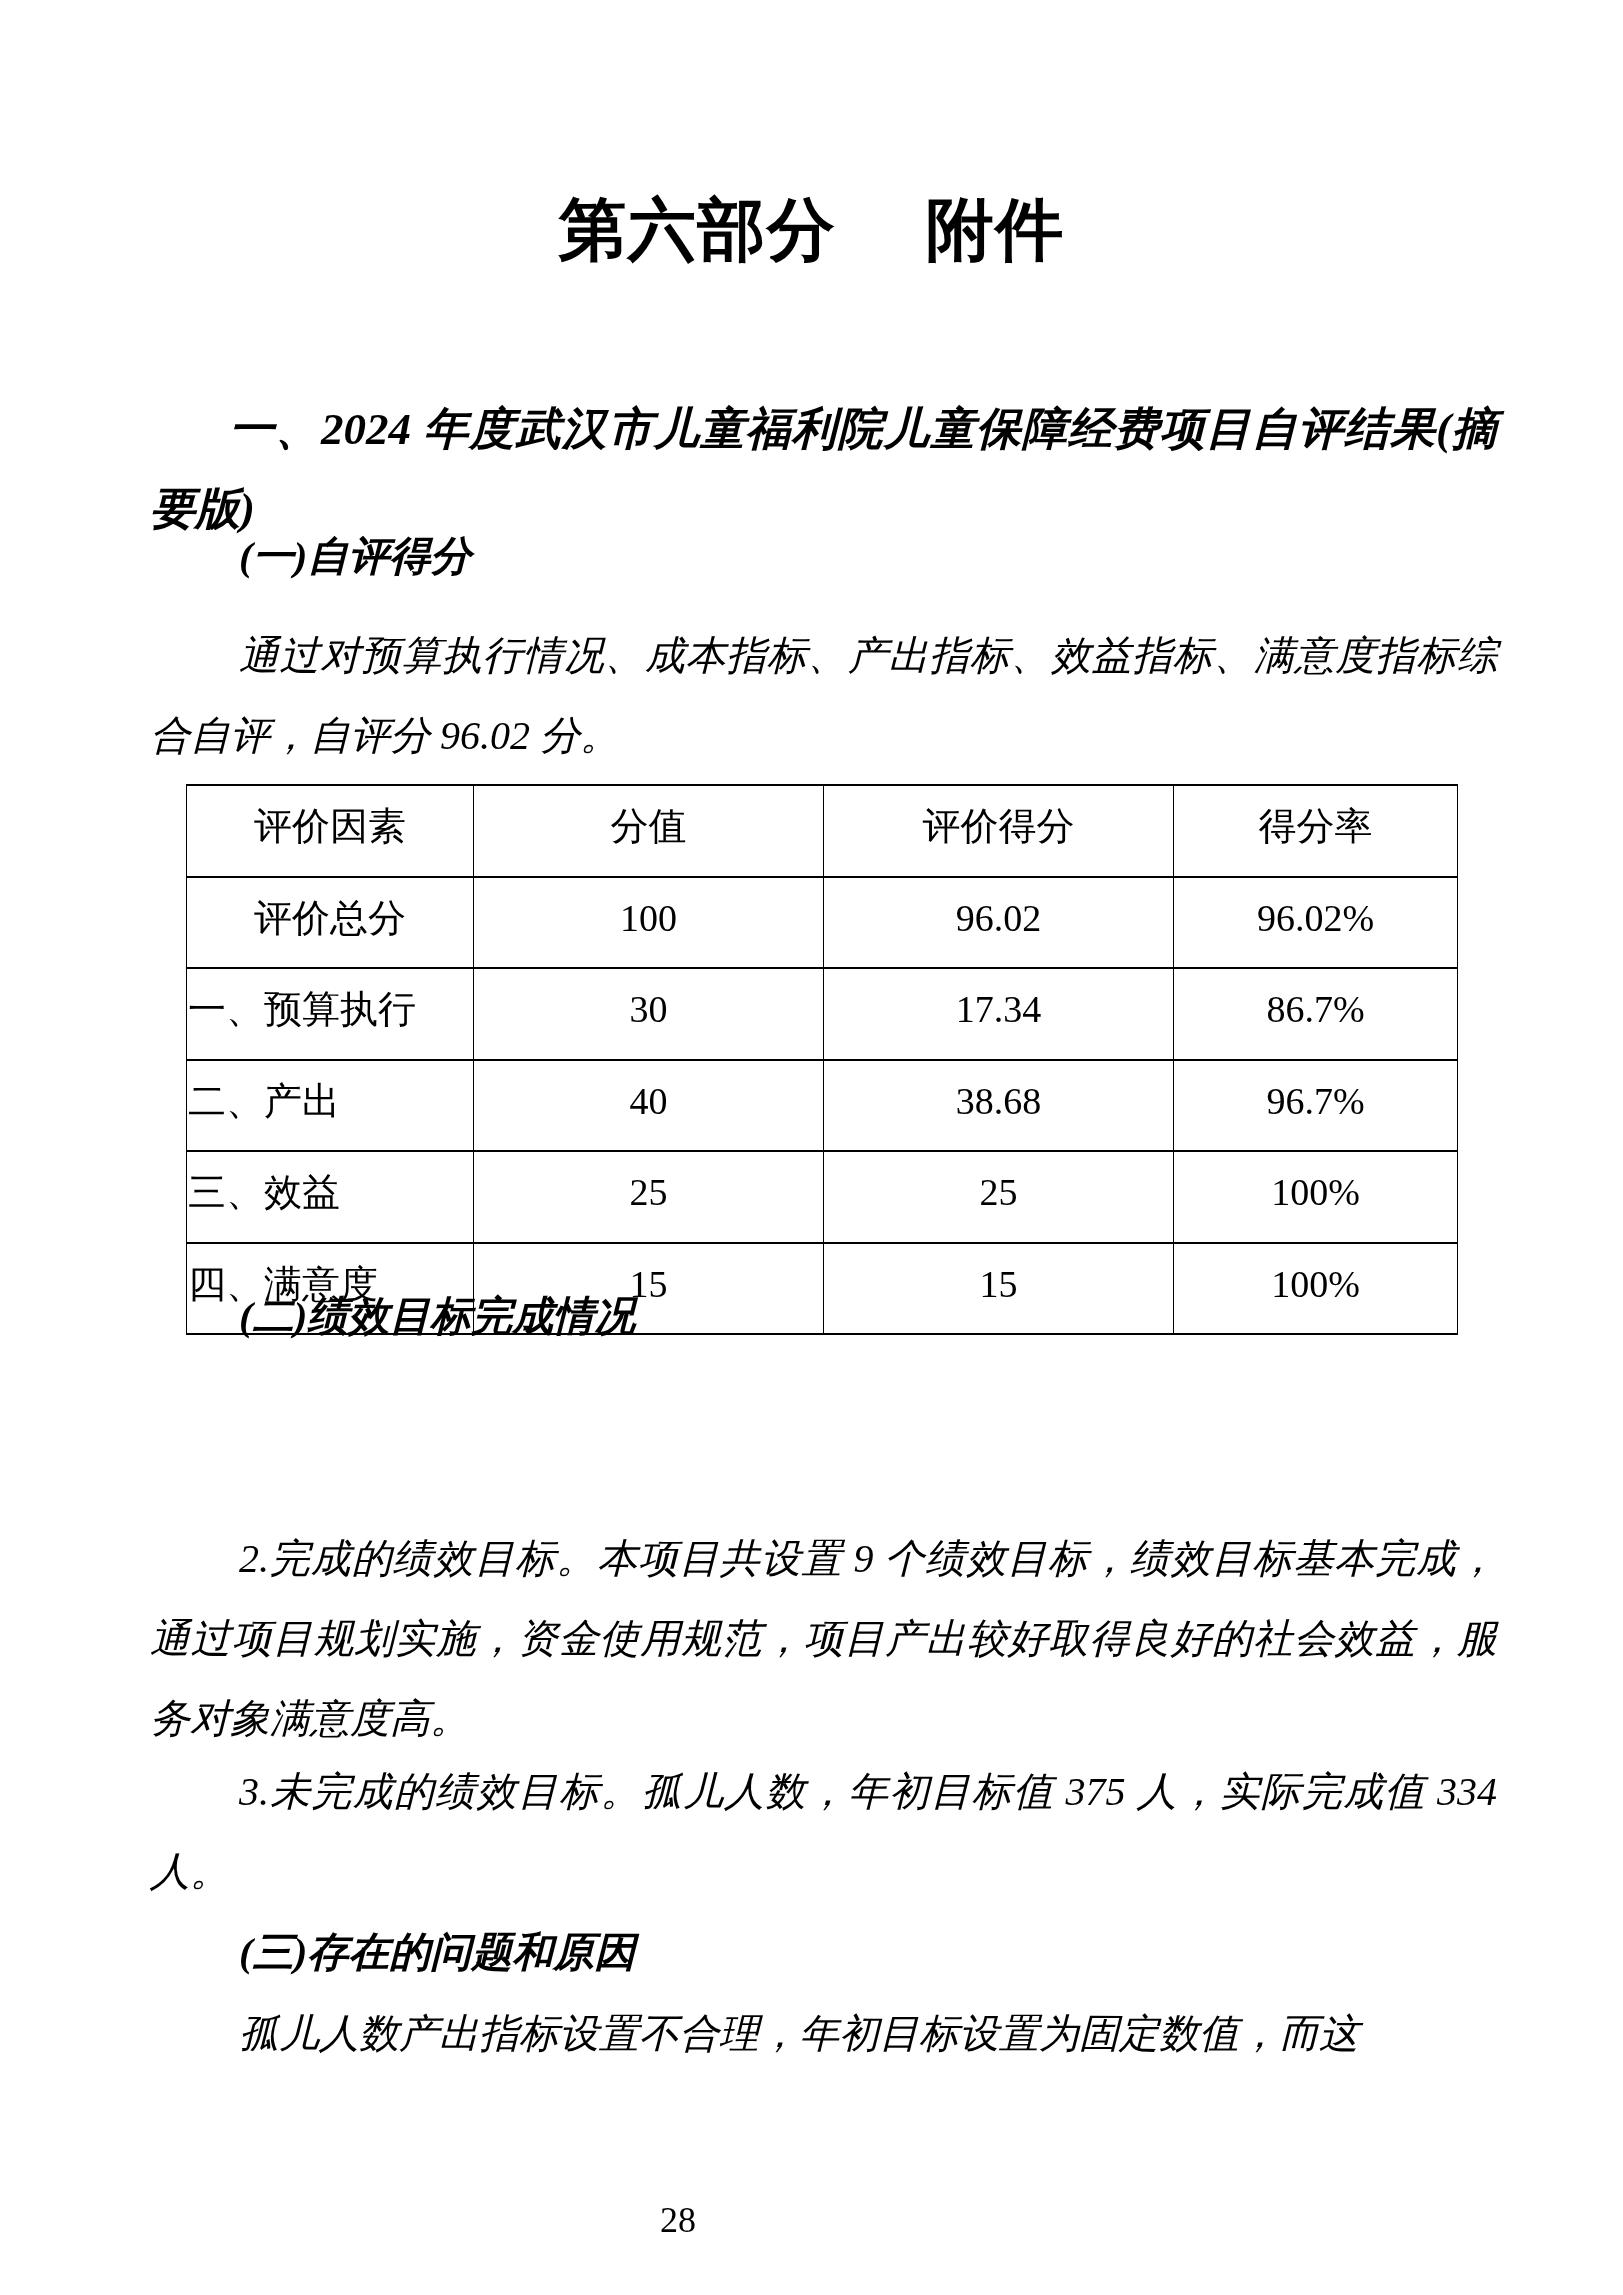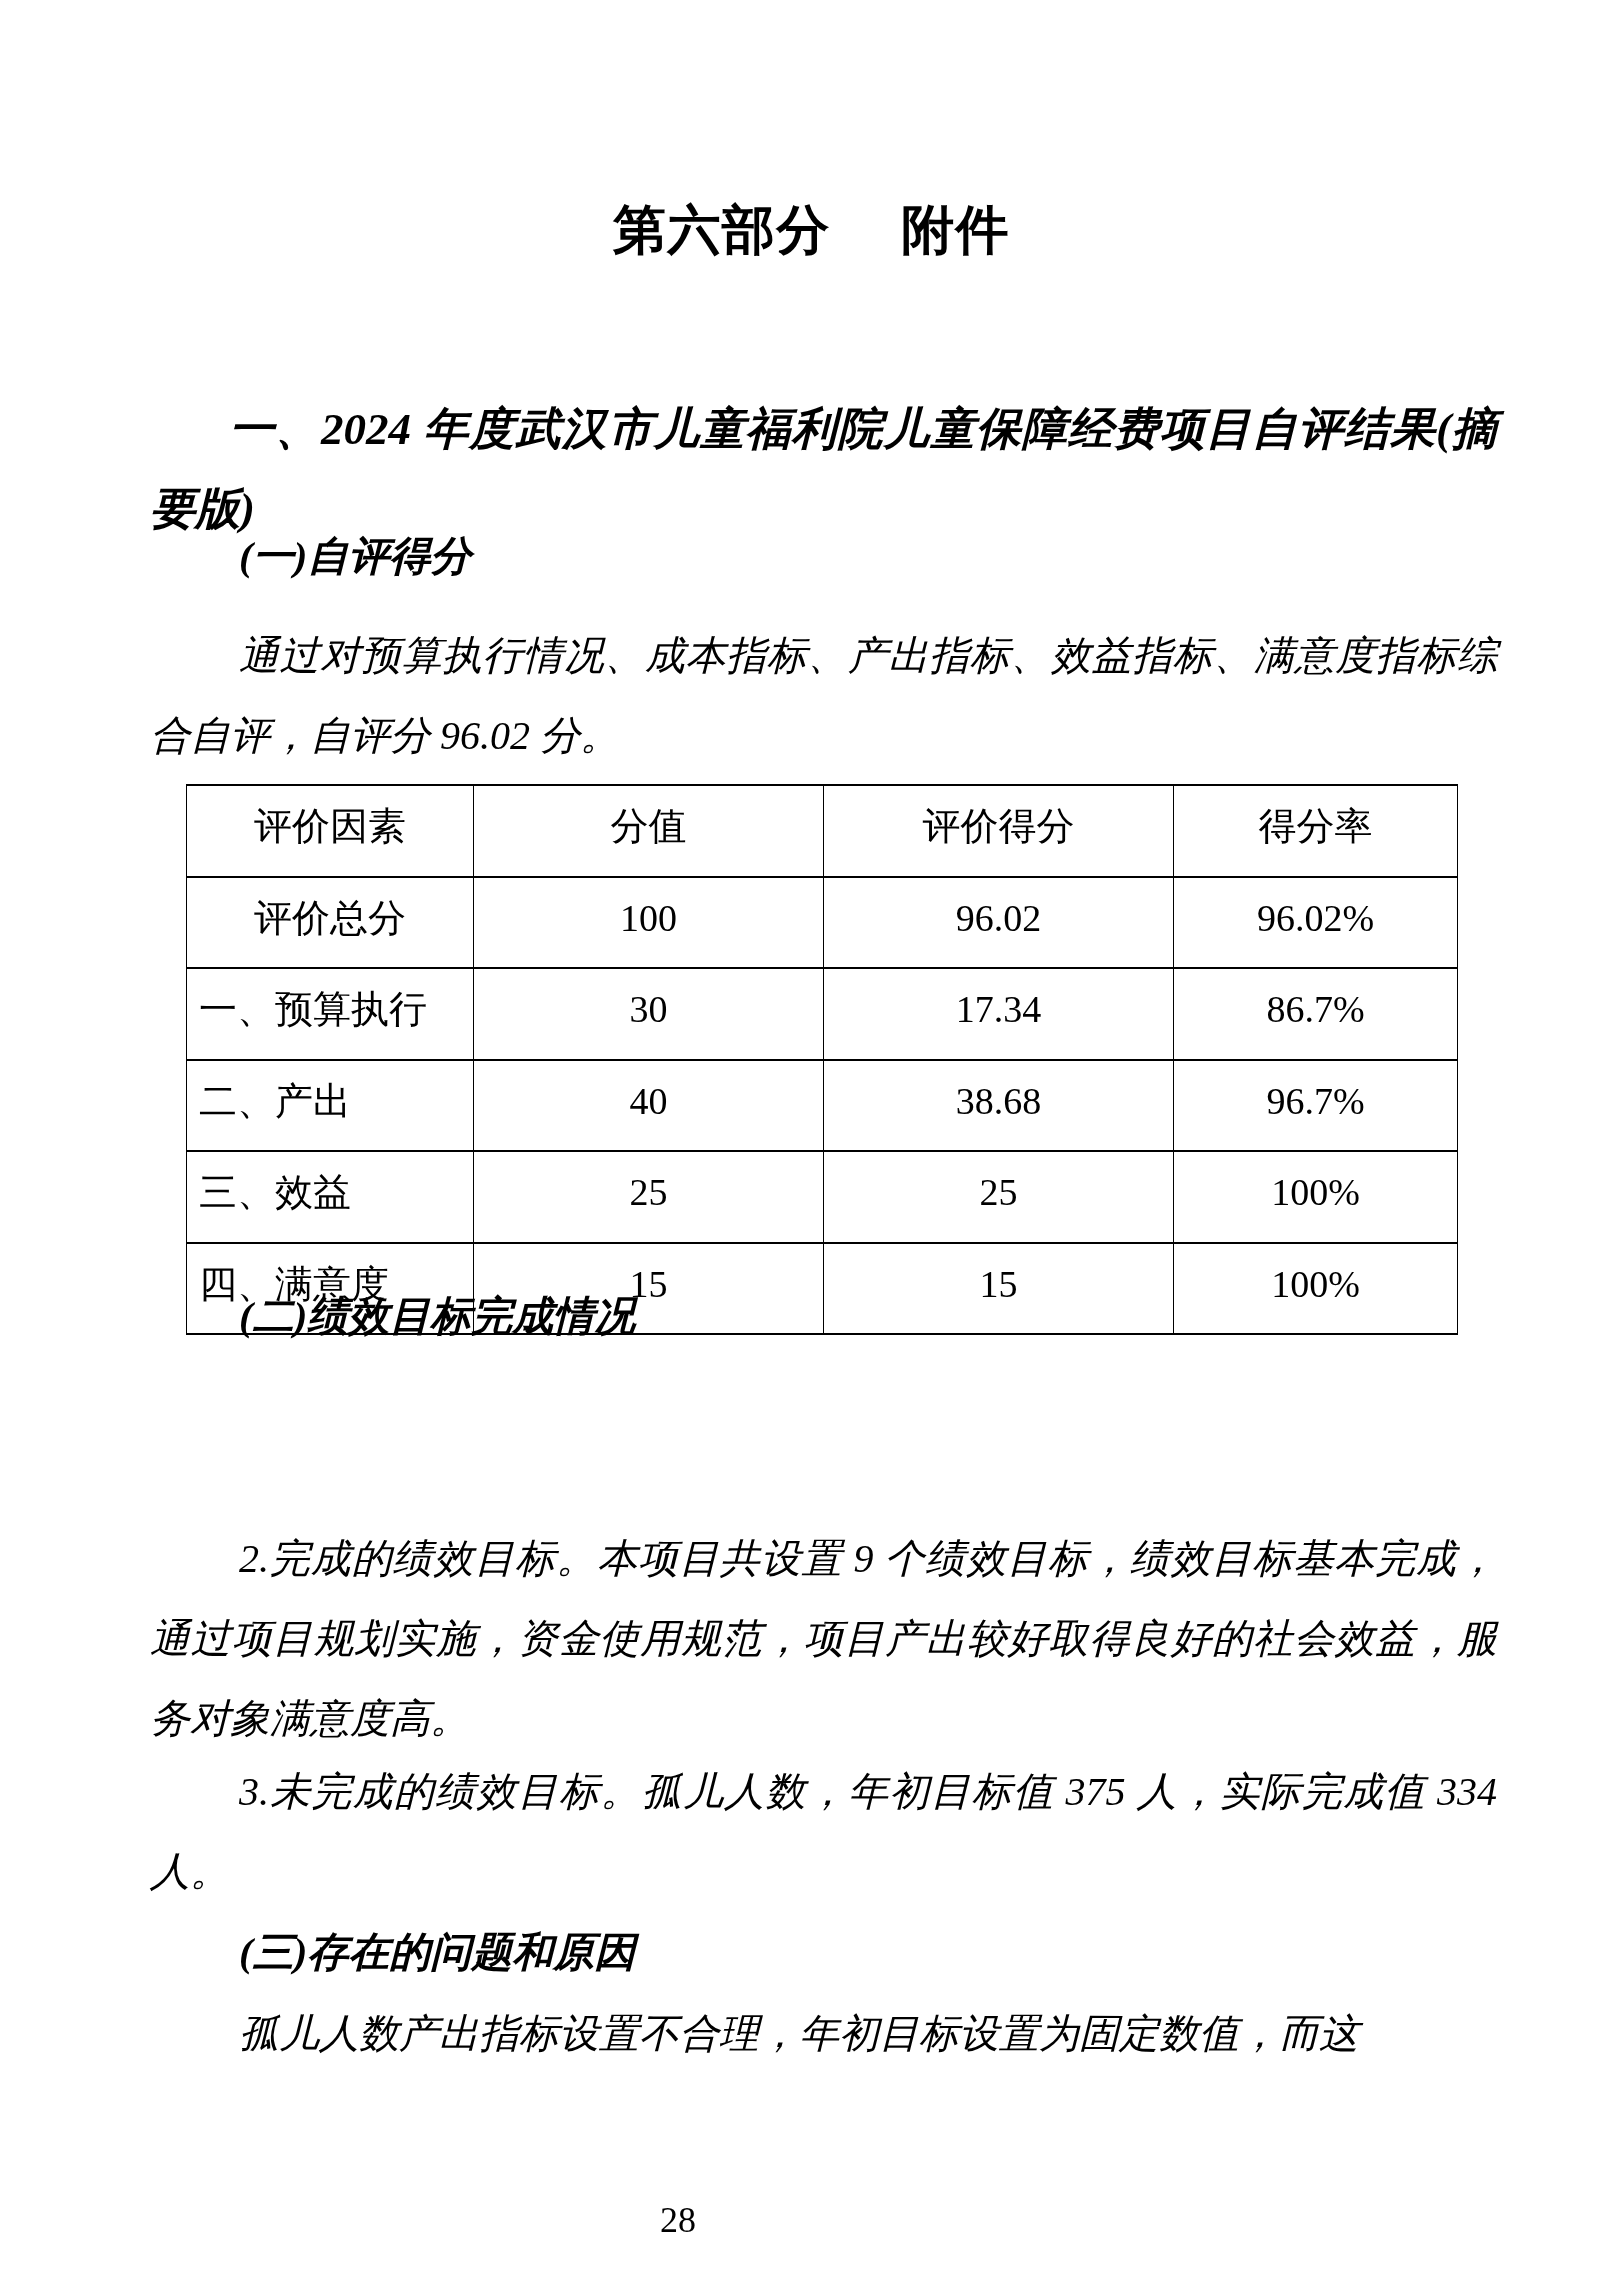--- a/index.html
+++ b/index.html
@@ -5,21 +5,21 @@
   html,body { margin:0; padding:0; background:#ffffff; }
   body {
     width:1623px; height:2295px; position:relative;
     color:#000; font-family:"Liberation Serif","DejaVu Serif",serif;
   }
   .page { position:absolute; inset:0; background:#fff; overflow:hidden; }
 
   .doc-title {
     position:absolute; top:188px; left:0; width:100%;
     text-align:center; font-family:"Liberation Sans","DejaVu Sans",sans-serif;
-    font-weight:bold; font-size:53px; line-height:83px; letter-spacing:1.4px;
+    font-weight:bold; font-size:68px; line-height:83px; letter-spacing:1.4px;
     white-space:pre;
   }
 
   .main-heading {
     position:absolute; top:389px; left:150px; right:126px;
     font-weight:bold; font-style:italic; font-size:45px; line-height:80px;
     text-indent:79px; text-align:justify;
   }
 
   .sub-heading {
@@ -46,21 +46,21 @@
     position:absolute; top:784px; left:186px; width:1271px;
     border-collapse:collapse; table-layout:fixed;
     font-size:38px; line-height:1;
   }
   .score-table td, .score-table th {
     border-left:1.4px solid #000; border-right:1.4px solid #000;
     border-top:2px solid #000; border-bottom:2px solid #000;
     font-weight:normal; text-align:center; vertical-align:middle;
     height:80px; padding:0 0 9.5px 0; overflow:hidden;
   }
-  .score-table td.left { text-align:left; padding-left:12px; }
+  .score-table td.left { text-align:left; padding-left:1px; }
 
   .page-number {
     position:absolute; top:2199px; left:660px;
     font-size:36px; line-height:1.2;
   }
 </style>
 </head>
 <body>
 
 <div class="page">

